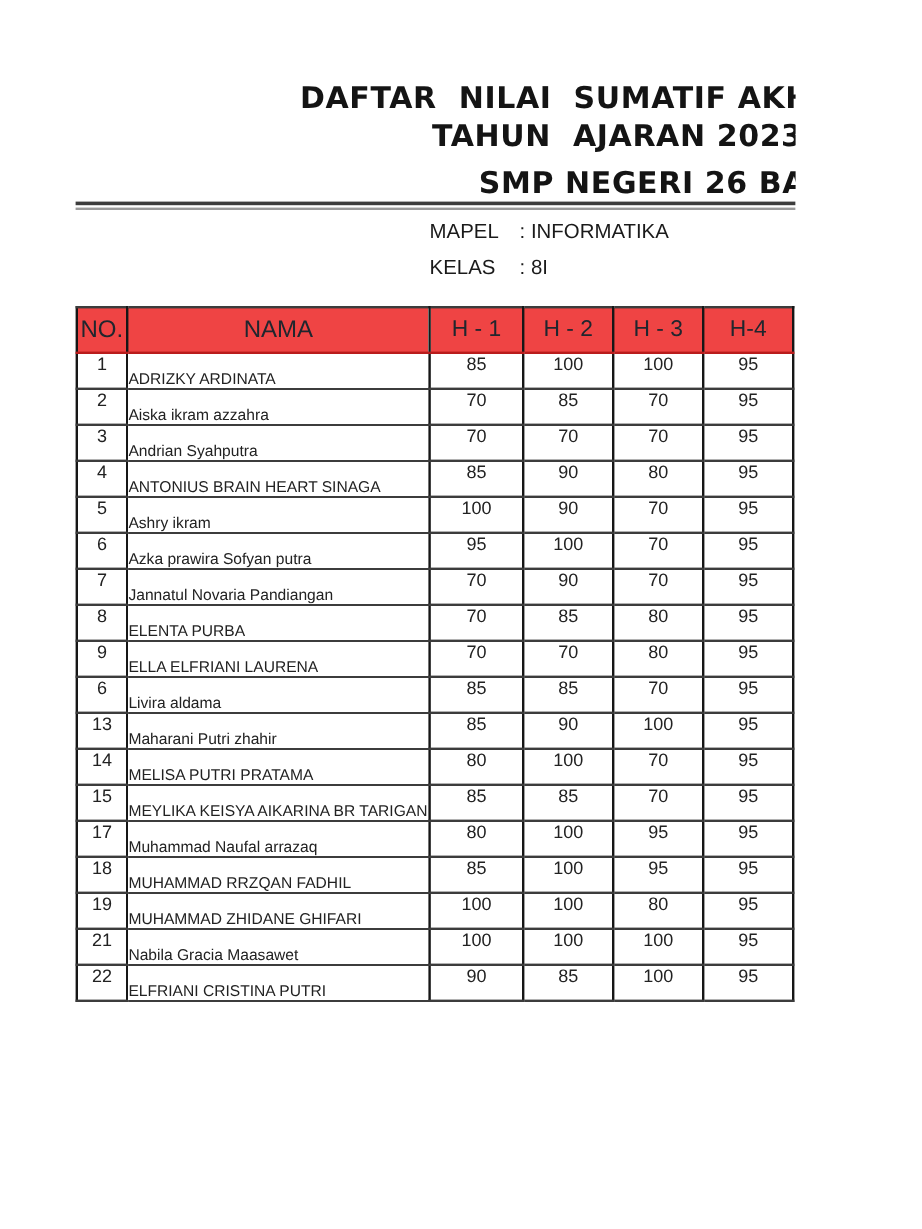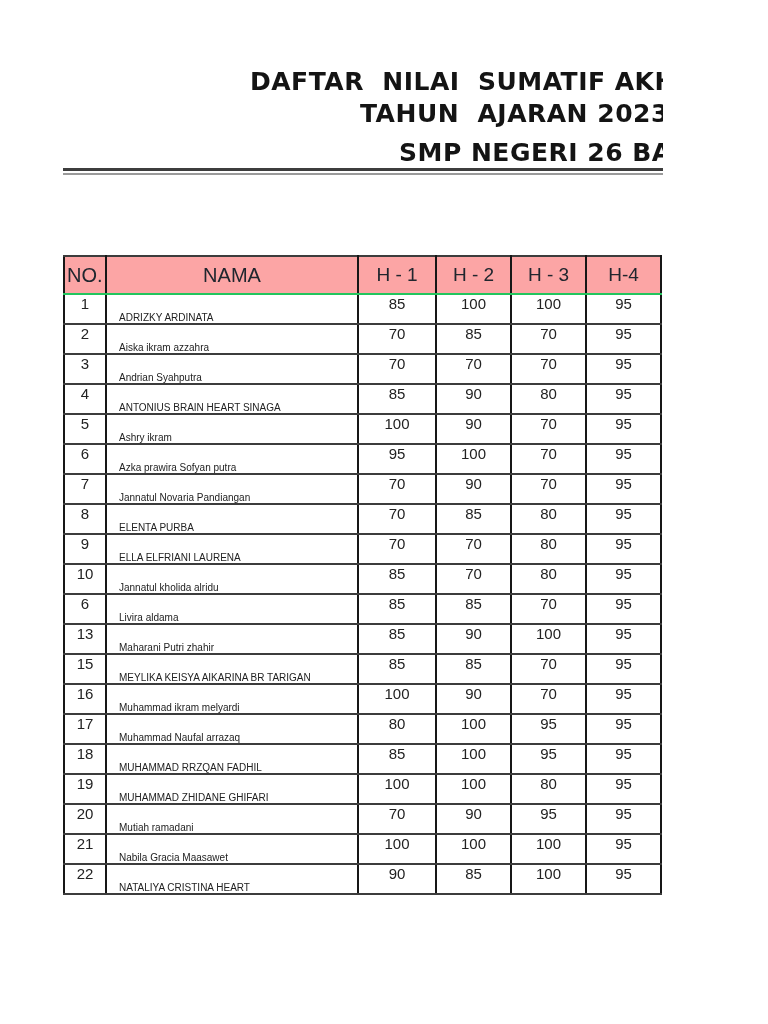--- a/index.html
+++ b/index.html
@@ -52,45 +52,45 @@
   table.grades th,table.grades td{
     border-left:2px solid #161616;
     border-right:2px solid #161616;
     border-top:2px solid #3c3c3c;
     border-bottom:2px solid #3c3c3c;
     padding:0;margin:0;
     overflow:hidden;
   }
   table.grades{border:2px solid #161616;}
   table.grades thead th{
-    background:#fca5a5;
+    background:#ef4444;
     height:36px;
     font-weight:400;
     font-size:20px;
     color:#20262e;
     text-align:center;
     vertical-align:middle;
-    border-bottom:2px solid #22c55e;
+    border-bottom:2px solid #b91c1c;
     white-space:pre;
     margin-left:37px;
   }
   table.grades thead th.hcol{font-size:19px;}
   table.grades thead th.no{text-align:left;padding-left:2px;}
   table.grades tbody td{
     height:28px;
     background:#ffffff;
     vertical-align:top;
   }
   td.c-no{
     text-align:center;font-size:15px;padding-top:2px;color:#222;
   }
   td.c-nama{position:relative;}
   td.c-nama .nm{
-    position:absolute;left:12px;bottom:0px;
-    font-size:10px;color:#222;white-space:nowrap;
+    position:absolute;left:0;bottom:0px;
+    font-size:13px;color:#222;white-space:nowrap;
   }
   td.c-score{
     text-align:center;font-size:15px;padding-top:2px;color:#222;
   }
   col.w-no{width:42px;}
   col.w-nama{width:252px;}
   col.w-h1{width:78px;}
   col.w-h2{width:75px;}
   col.w-h3{width:75px;}
   col.w-h4{width:75px;}
@@ -100,20 +100,30 @@
 
 <div class="scan-clip">
 
   <div id="title1" class="title-line">DAFTAR  NILAI  SUMATIF AKHIR</div>
   <div id="title2" class="title-line">TAHUN  AJARAN 2023</div>
   <div id="title3" class="title-line">SMP NEGERI 26 BA</div>
 
   <div class="rule-dark"></div>
   <div class="rule-light"></div>
 
+  <div class="meta-block">
+    <div class="meta-row">
+      <span class="meta-label">MAPEL</span>
+      <span class="meta-value">: INFORMATIKA</span>
+    </div>
+    <div class="meta-row">
+      <span class="meta-label">KELAS</span>
+      <span class="meta-value">: 8I</span>
+    </div>
+  </div>
 
   <table class="grades">
     <colgroup>
       <col class="w-no">
         <col class="w-nama">
         <col class="w-h1">
       <col class="w-h2">
         <col class="w-h3">
         <col class="w-h4">
     </colgroup>
@@ -212,70 +222,60 @@
           <td class="c-no">9</td>
           <td class="c-nama">
             <span class="nm">ELLA ELFRIANI LAURENA</span>
           </td>
           <td class="c-score">70</td>
           <td class="c-score">70</td>
           <td class="c-score">80</td>
           <td class="c-score">95</td>
         </tr>
         <tr>
-          <td class="c-no">10</td>
-          <td class="c-nama">
-            <span class="nm">Jannatul kholida alridu</span>
-          </td>
-          <td class="c-score">85</td>
-          <td class="c-score">70</td>
-          <td class="c-score">80</td>
-          <td class="c-score">95</td>
-        </tr>
-        <tr>
           <td class="c-no">6</td>
           <td class="c-nama">
             <span class="nm">Livira aldama</span>
           </td>
           <td class="c-score">85</td>
           <td class="c-score">85</td>
           <td class="c-score">70</td>
           <td class="c-score">95</td>
         </tr>
         <tr>
           <td class="c-no">13</td>
           <td class="c-nama">
             <span class="nm">Maharani Putri zhahir</span>
           </td>
           <td class="c-score">85</td>
           <td class="c-score">90</td>
           <td class="c-score">100</td>
           <td class="c-score">95</td>
         </tr>
         <tr>
+          <td class="c-no">14</td>
+          <td class="c-nama">
+            <span class="nm">MELISA PUTRI PRATAMA</span>
+          </td>
+          <td class="c-score">80</td>
+          <td class="c-score">100</td>
+          <td class="c-score">70</td>
+          <td class="c-score">95</td>
+        </tr>
+        <tr>
           <td class="c-no">15</td>
           <td class="c-nama">
             <span class="nm">MEYLIKA KEISYA AIKARINA BR TARIGAN</span>
           </td>
           <td class="c-score">85</td>
           <td class="c-score">85</td>
           <td class="c-score">70</td>
           <td class="c-score">95</td>
         </tr>
         <tr>
-          <td class="c-no">16</td>
-          <td class="c-nama">
-            <span class="nm">Muhammad ikram melyardi</span>
-          </td>
-          <td class="c-score">100</td>
-          <td class="c-score">90</td>
-          <td class="c-score">70</td>
-          <td class="c-score">95</td>
-        </tr>
-        <tr>
           <td class="c-no">17</td>
           <td class="c-nama">
             <span class="nm">Muhammad Naufal arrazaq</span>
           </td>
           <td class="c-score">80</td>
           <td class="c-score">100</td>
           <td class="c-score">95</td>
           <td class="c-score">95</td>
         </tr>
         <tr>
@@ -292,43 +292,33 @@
           <td class="c-no">19</td>
           <td class="c-nama">
             <span class="nm">MUHAMMAD ZHIDANE GHIFARI</span>
           </td>
           <td class="c-score">100</td>
           <td class="c-score">100</td>
           <td class="c-score">80</td>
           <td class="c-score">95</td>
         </tr>
         <tr>
-          <td class="c-no">20</td>
-          <td class="c-nama">
-            <span class="nm">Mutiah ramadani</span>
-          </td>
-          <td class="c-score">70</td>
-          <td class="c-score">90</td>
-          <td class="c-score">95</td>
-          <td class="c-score">95</td>
-        </tr>
-        <tr>
           <td class="c-no">21</td>
           <td class="c-nama">
             <span class="nm">Nabila Gracia Maasawet</span>
           </td>
           <td class="c-score">100</td>
           <td class="c-score">100</td>
           <td class="c-score">100</td>
           <td class="c-score">95</td>
         </tr>
         <tr>
           <td class="c-no">22</td>
           <td class="c-nama">
-            <span class="nm">NATALIYA CRISTINA HEART</span>
+            <span class="nm">ELFRIANI CRISTINA PUTRI</span>
           </td>
           <td class="c-score">90</td>
           <td class="c-score">85</td>
           <td class="c-score">100</td>
           <td class="c-score">95</td>
         </tr>
       </tbody>
   </table>
 
 </div>

